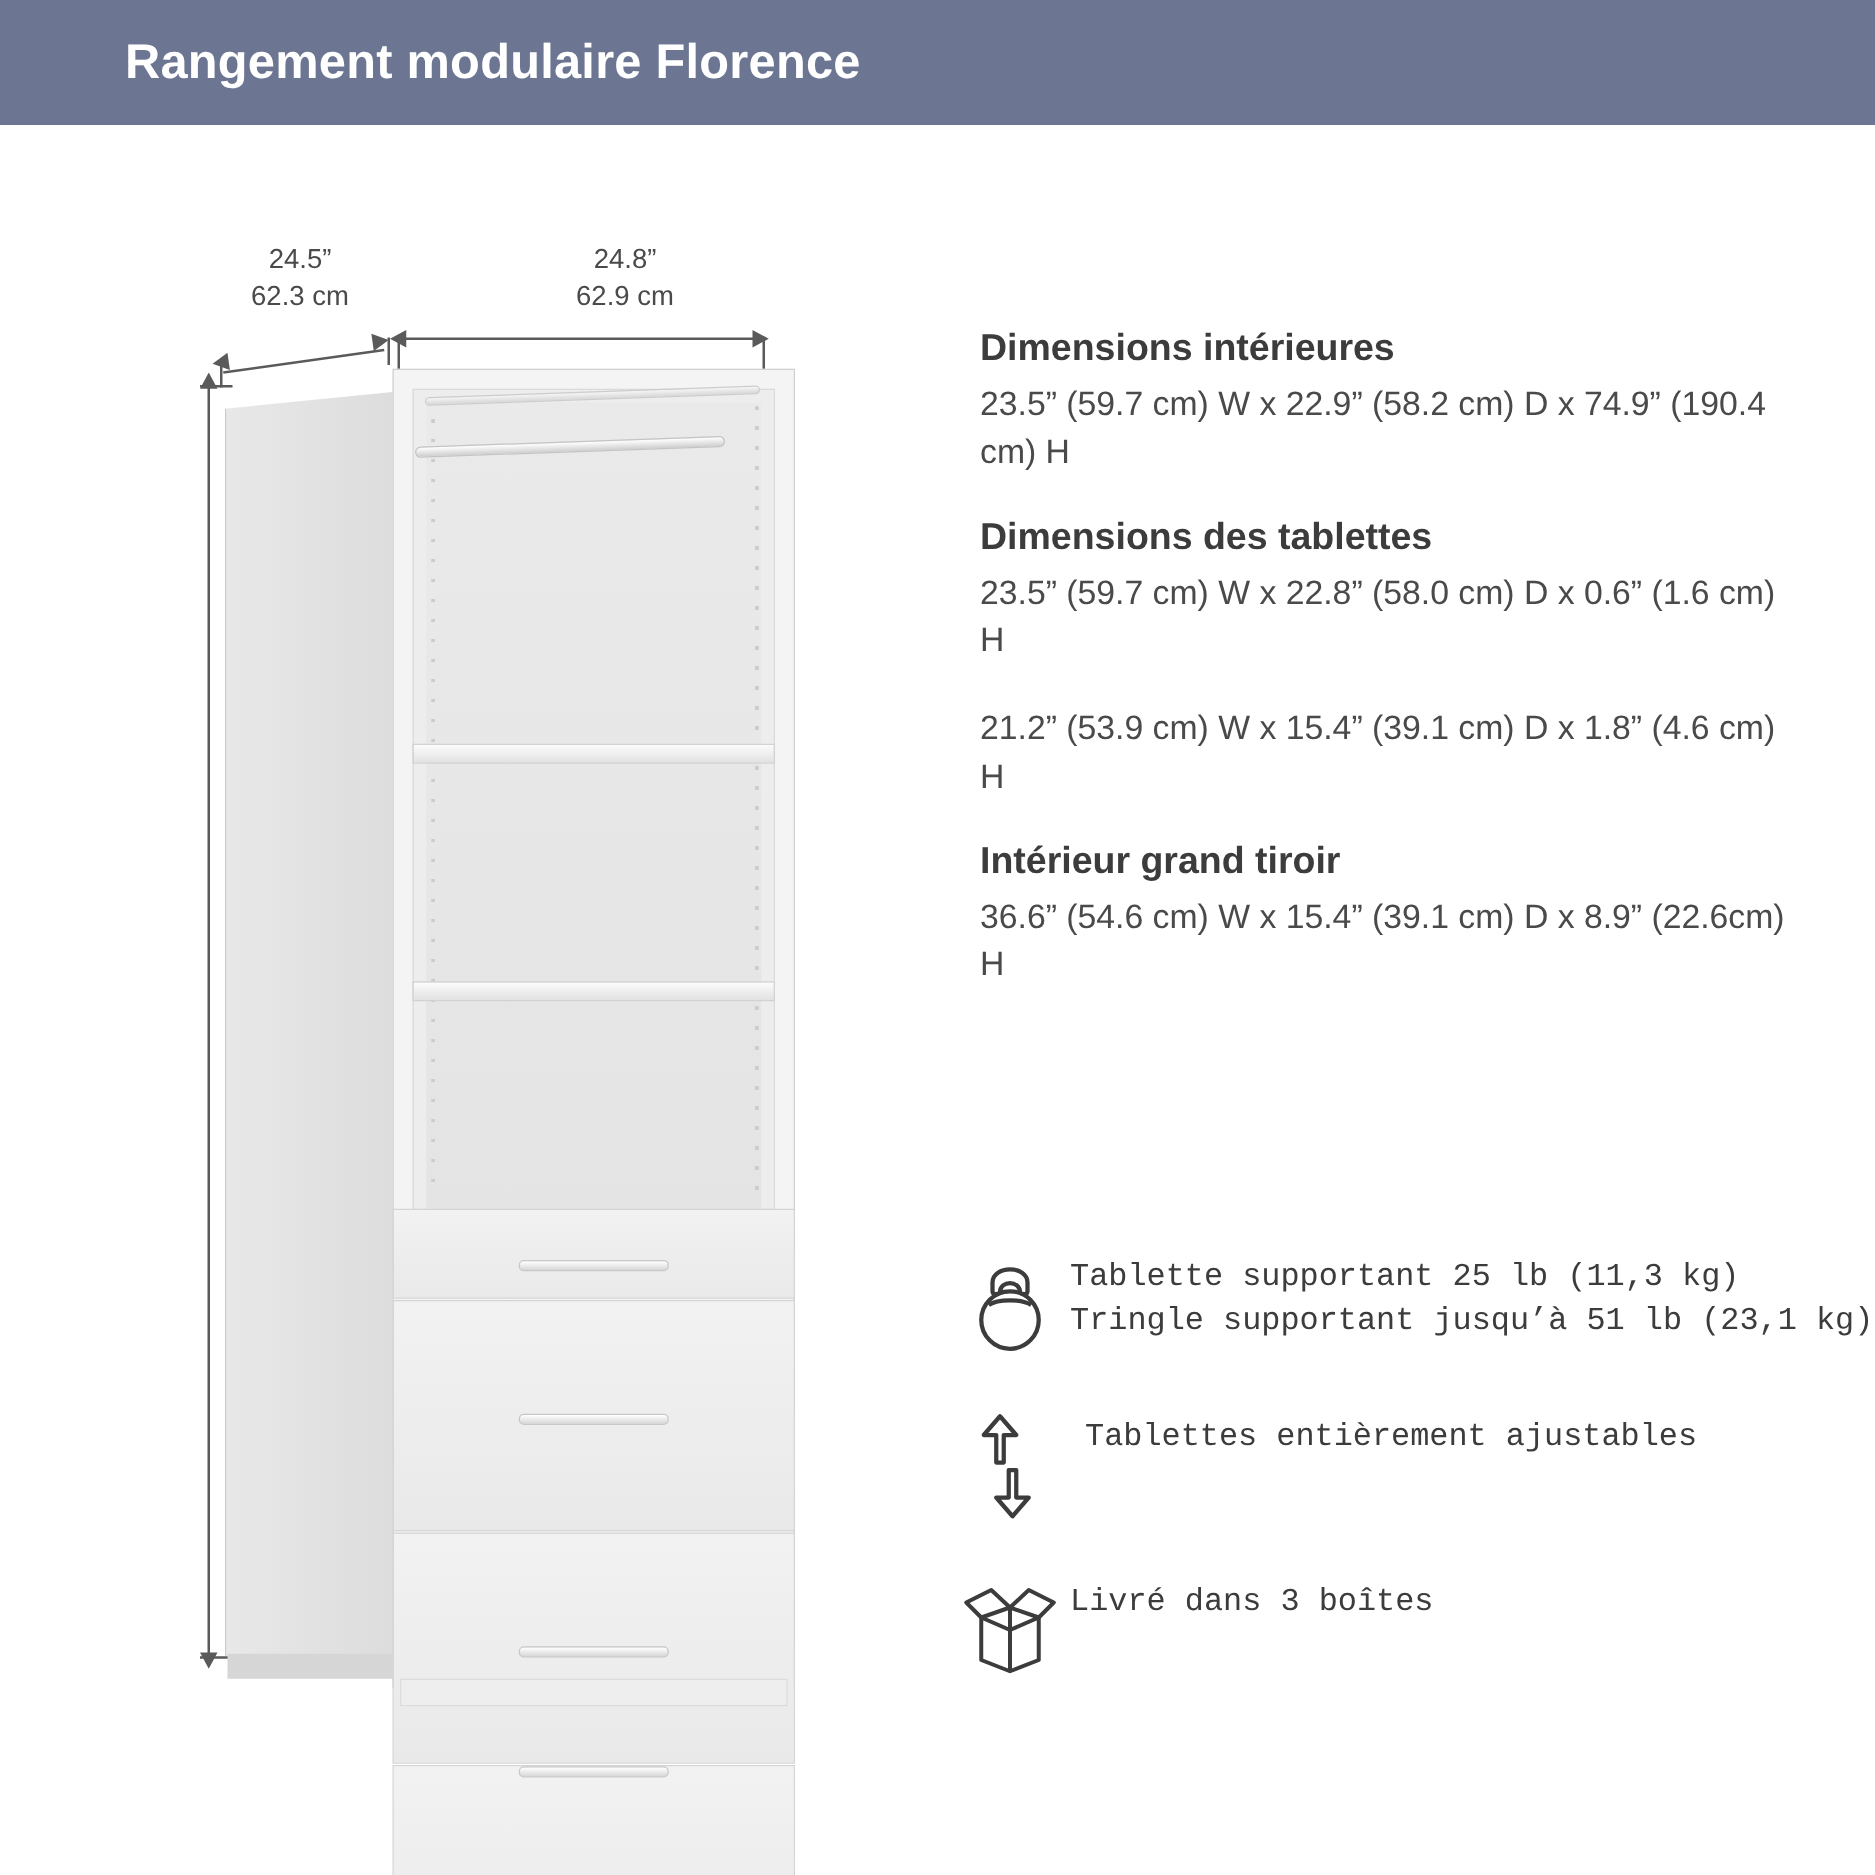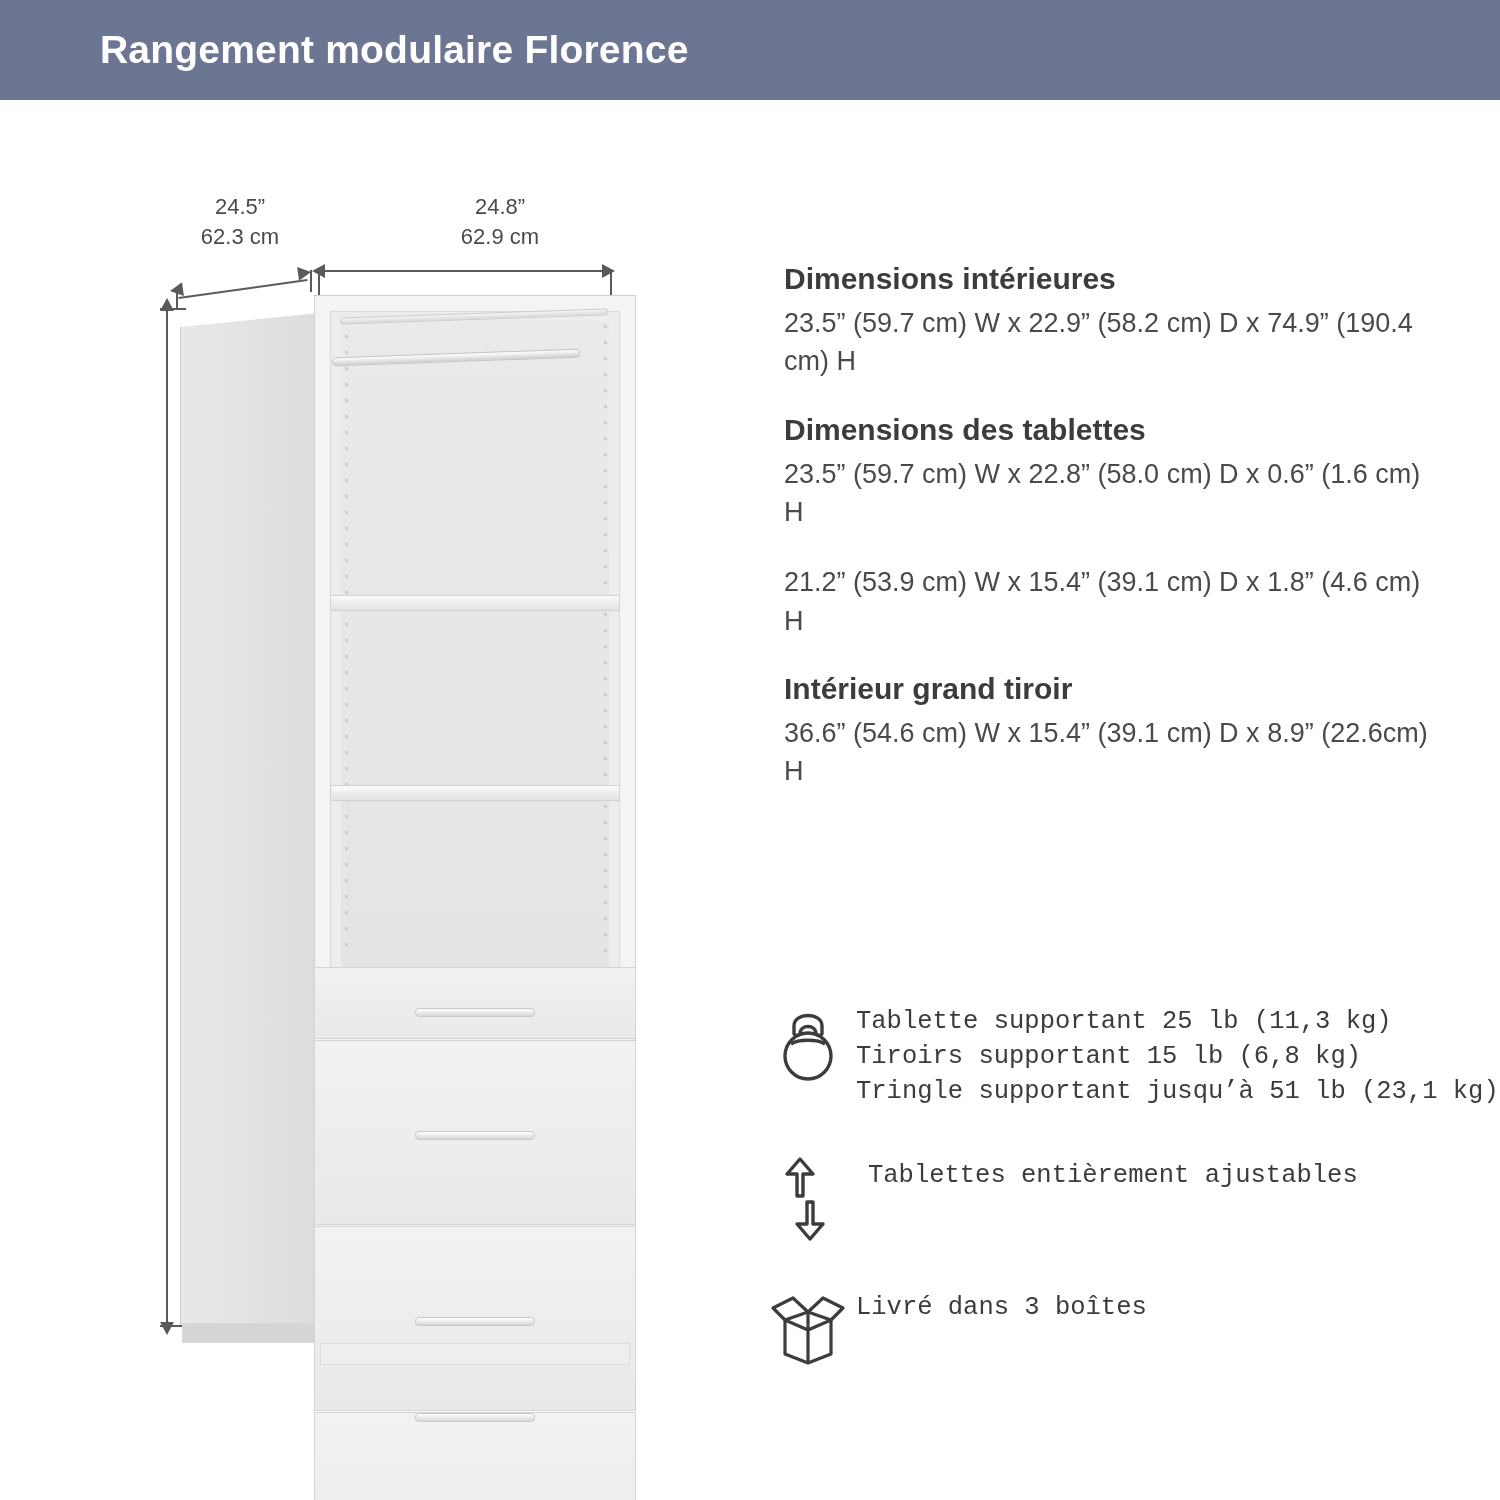--- a/index.html
+++ b/index.html
@@ -385,21 +385,20 @@
   <div class="feature-row">
     <div class="feature-icon">
       <svg width="72" height="82" viewBox="0 0 72 82" fill="none" stroke="#3c3c3c" stroke-width="3.4">
         <path d="M22 24 C22 10, 50 10, 50 24 L50 31 C50 34, 46 34, 44 32 C44 22, 28 22, 28 32 C26 34, 22 34, 22 31 Z" stroke-linejoin="round"></path>
         <circle cx="36" cy="54" r="23"></circle>
         <path d="M19 42 C26 37, 46 37, 53 42"></path>
       </svg>
     </div>
     <div class="feature-text">
       <div>Tablette supportant 25 lb (11,3 kg)</div>
-      <div>Tiroirs supportant 15 lb (6,8 kg)</div>
       <div>Tringle supportant jusqu’à 51 lb (23,1 kg)</div>
     </div>
   </div>
 
   <div class="feature-row" style="margin-top:18px;gap:12px;">
     <div class="feature-icon">
       <svg width="70" height="86" viewBox="0 0 70 86" fill="none" stroke="#3c3c3c" stroke-width="3.4" stroke-linejoin="round">
         <path d="M24 40 L24 18 L14 18 L27 3 L40 18 L30 18 L30 40 Z"></path>
         <path d="M40 46 L40 68 L50 68 L37 83 L24 68 L34 68 L34 46 Z"></path>
       </svg>

